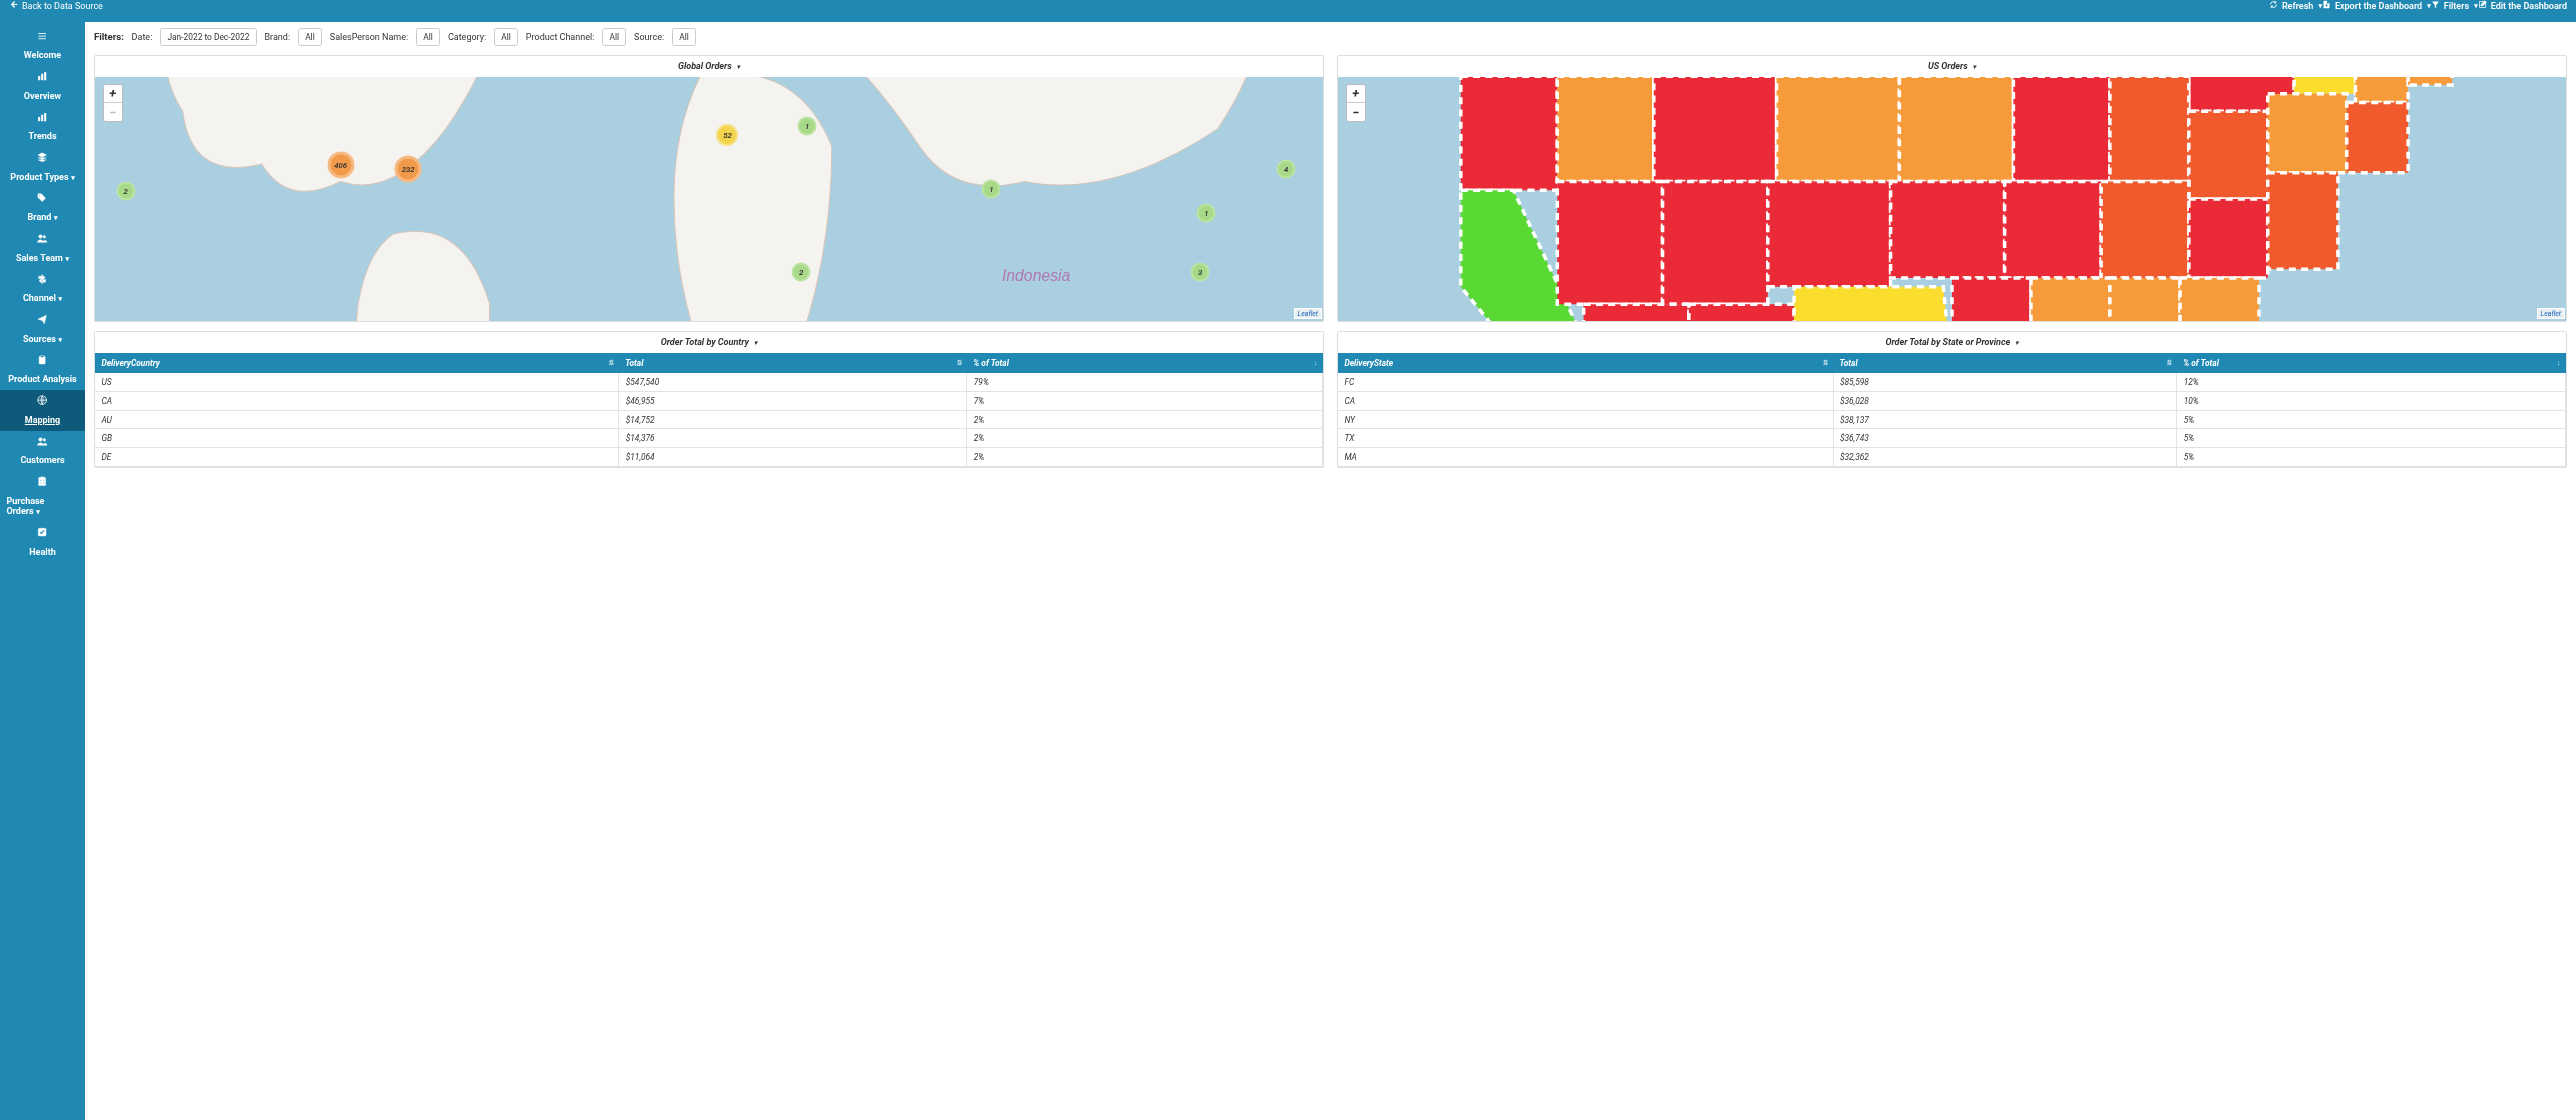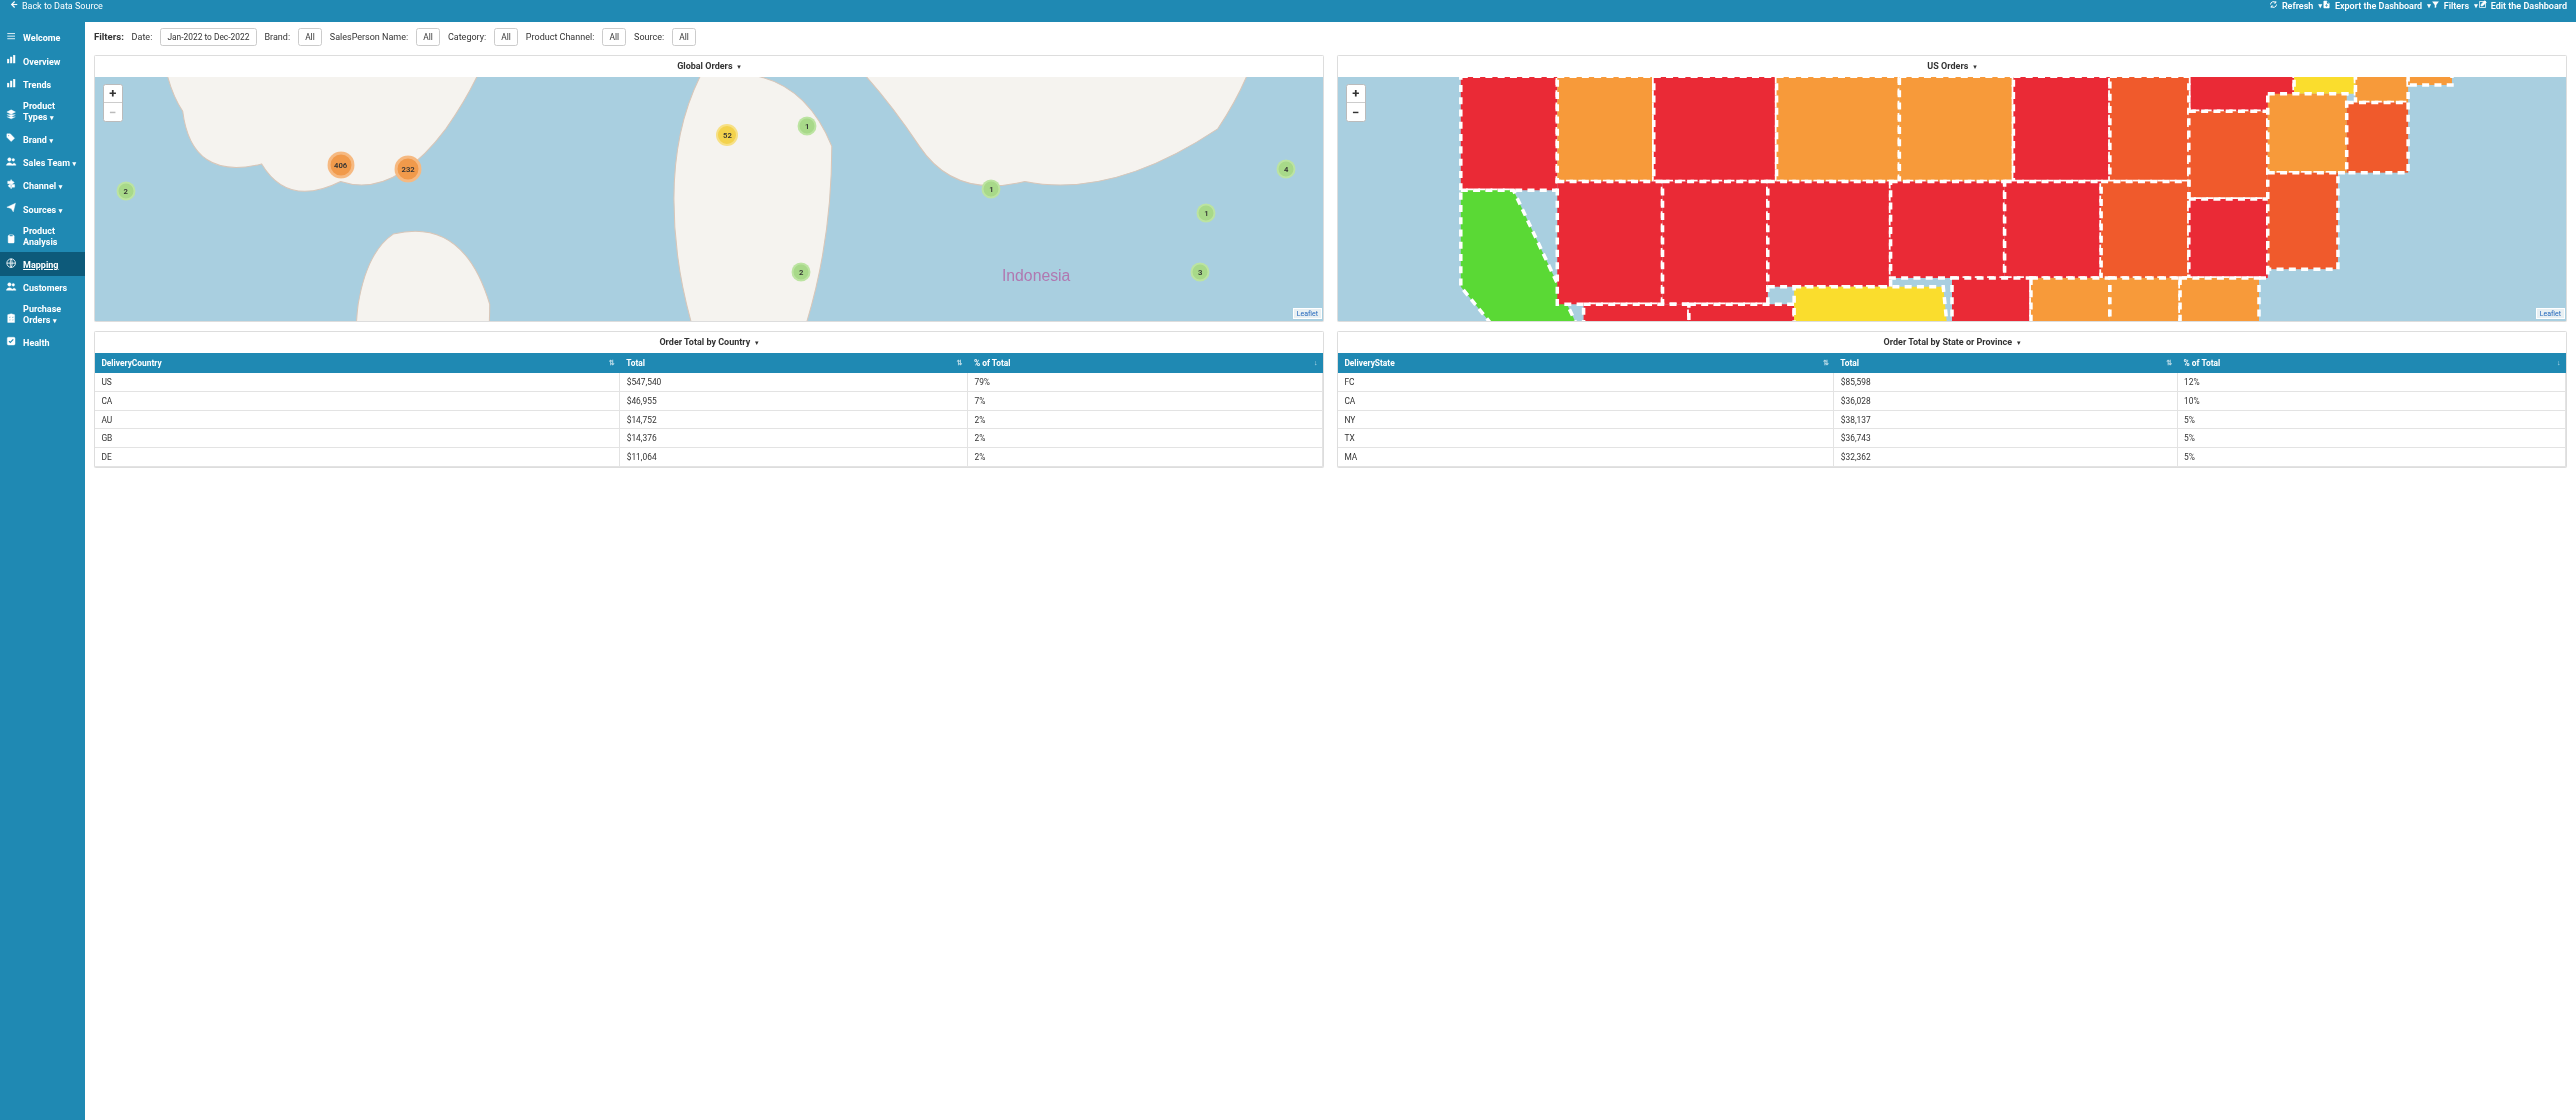--- a/index.html
+++ b/index.html
@@ -9,38 +9,38 @@
   .topbar { background: #1f89b3; color: #fff; height: 22px; display: flex; align-items: flex-start; padding: 0 9px; font-size: 9px; }
   .topbar .back { display: flex; align-items: center; gap: 3.9px; cursor: pointer; }
   .topbar .spacer { flex: 1; }
   .topbar .actions { display: flex; }
   .topbar .action { display: flex; align-items: center; gap: 3.9px; cursor: pointer; font-weight: 600; }
   .topbar .caret-down::after { content: "▾"; font-size: 7px; margin-left: 1.3px; }
 
   
   .layout { display: flex; height: calc(100vh - 22px); min-height: 416px; }
   .sidebar { width: 85px; background: #1f89b3; color: #fff; padding-top: 3.9px; font-weight: 700; overflow: hidden; }
-  .sidebar .item { display: flex; align-items: flex-end; gap: 6.4px; padding: 5.1px 6.4px; cursor: pointer; font-size: 9px; line-height: 1.2; }
+  .sidebar .item { display: flex; align-items: center; gap: 6.4px; padding: 5.1px 6.4px; cursor: pointer; font-size: 9px; line-height: 1.2; flex-direction: column; }
   .sidebar .item.active { background: #0d5a7a; }
   .sidebar .item.active .label-text { text-decoration: underline; }
   .sidebar .item .icon { width: 10.3px; flex-shrink: 0; fill: #fff; stroke: #fff; }
   .sidebar .item .label-text { word-break: break-word; }
   .sidebar .item .caret::after { content: "▾"; font-size: 7px; margin-left: 2.6px; }
 
   
   .main { flex: 1; background: #fff; overflow: auto; }
 
   
   .filter-bar { padding: 6.4px 9px 9px 9px; display: flex; align-items: center; gap: 7.7px; flex-wrap: wrap; }
   .filter-bar .filters-label { font-weight: 700; font-size: 9.6px; }
   .filter-bar .filter-label { font-size: 9px; }
   .filter-chip { border: 0.6px solid #ccc; border-radius: 2.6px; padding: 2.6px 6.4px; background: #fff; font-size: 8.4px; cursor: pointer; }
 
   
-  .panel-row { display: flex; gap: 13px; padding: 0 9px 9px 9px; }
+  .panel-row { display: flex; gap: 13px; padding: 0 9px 9px 9px; font-style: italic; }
   .panel { flex: 1; border: 0.6px solid #ddd; border-radius: 1.3px; background: #fff; display: flex; flex-direction: column; overflow: hidden; }
   .panel-header { text-align: center; font-weight: 700; padding: 5.1px 0; border-bottom: 0.6px solid transparent; }
   .panel-header .caret::after { content: "▾"; font-size: 7px; margin-left: 2.6px; font-weight: normal; }
 
   
   .map-body { position: relative; background: #a9cfe0; height: 244px; }
   .zoom-ctrl { position: absolute; top: 7.7px; left: 7.7px; background: #fff; border: 1.3px solid #bbb; border-radius: 2.6px; z-index: 10; }
   .zoom-ctrl div { width: 18px; height: 18px; display: flex; align-items: center; justify-content: center; font-size: 13px; font-weight: 700; cursor: pointer; }
   .zoom-ctrl div:first-child { border-bottom: 0.6px solid #ccc; }
   .zoom-ctrl div.disabled { color: #bbb; cursor: default; }

